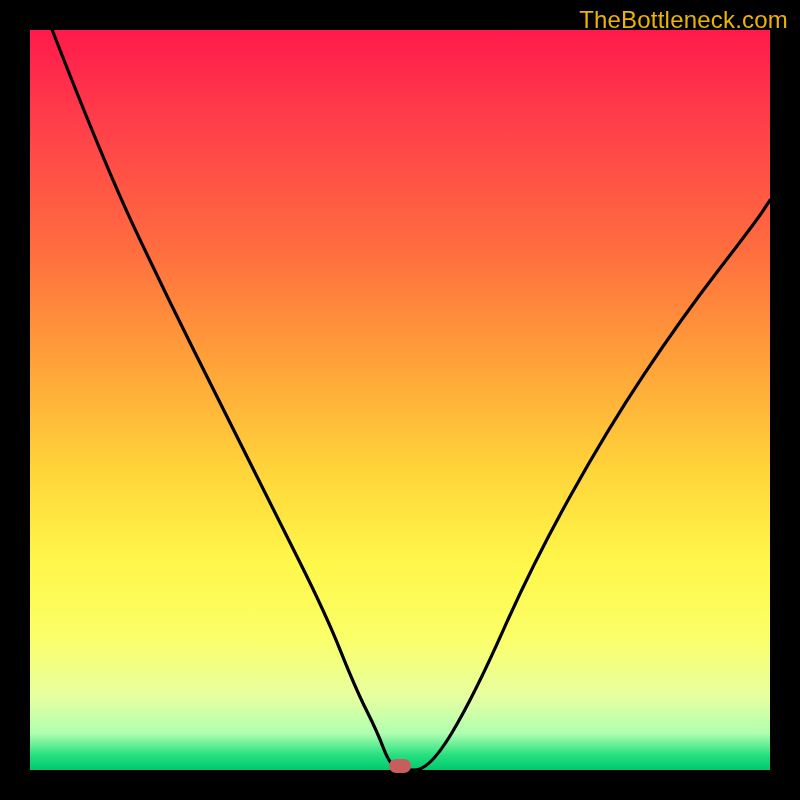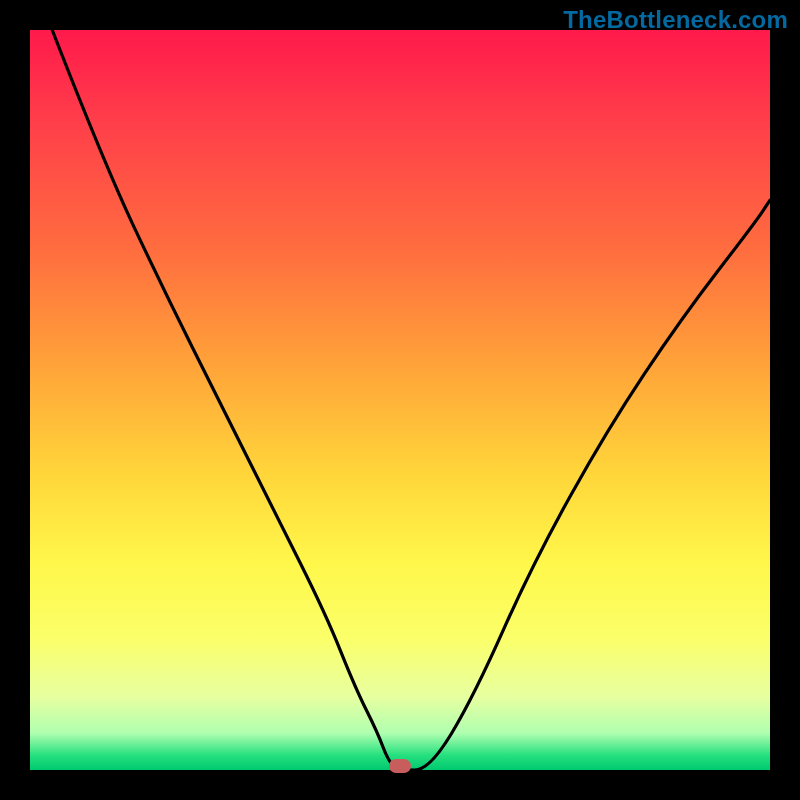--- a/index.html
+++ b/index.html
@@ -37,24 +37,24 @@
       #e8ffa0 90%,
       #b0ffb0 95%,
       #26e07f 98%,
       #00c96f 100%
     );
   }
   .watermark {
     position: absolute;
     top: 6px;
     right: 12px;
-    color: #0369a1;
+    color: #eab308;
     font-size: 24px;
     letter-spacing: 0.2px;
-    font-weight: 700;
+    font-weight: 400;
     user-select: none;
     text-align: right;
   }
   .curve-svg {
     position: absolute;
     left: 0;
     top: 0;
     width: 740px;
     height: 740px;
   }

